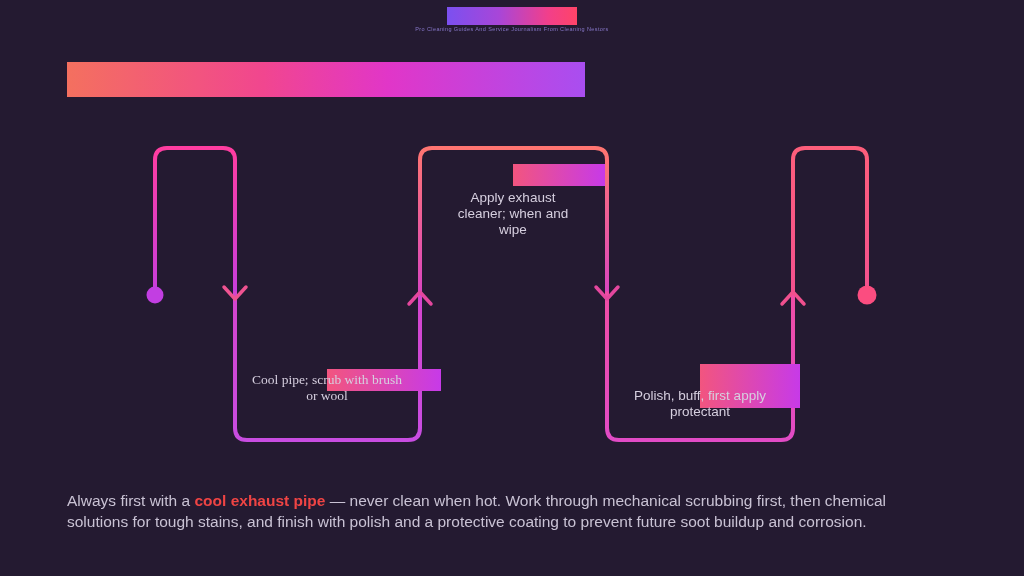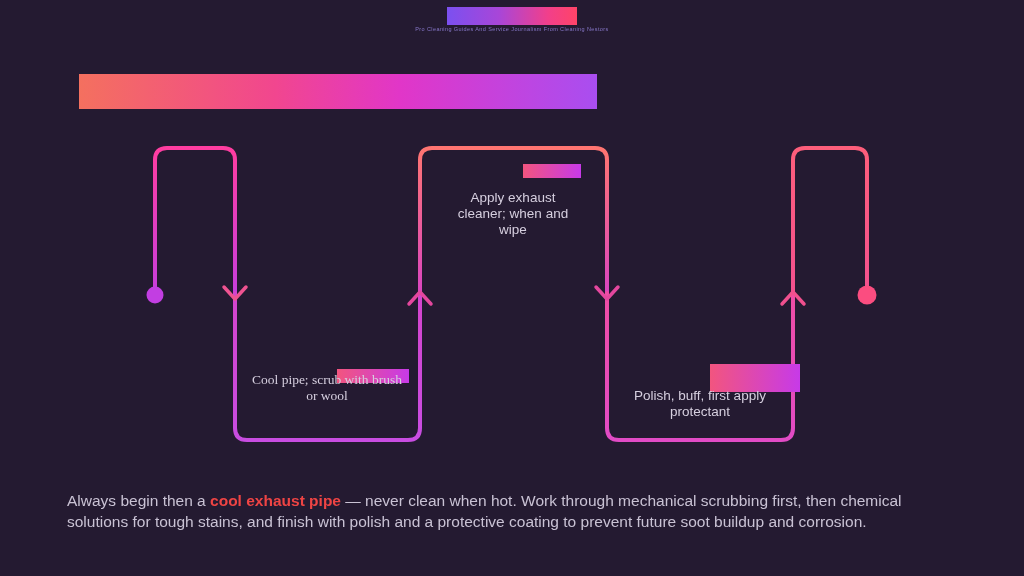--- a/index.html
+++ b/index.html
@@ -17,32 +17,31 @@
   .logo{
     font-family:"Liberation Sans", sans-serif;font-weight:800;font-size:16px;
     letter-spacing:2px;
     background:linear-gradient(90deg,#7b50f0 0%,#a846d8 40%,#f23f8a 78%,#ff4468 100%);
   }
   .tagline{
     margin-top:1px;font-size:5.5px;letter-spacing:.4px;color:#8677c8;
   }
   
   .title{
-    position:absolute;left:67px;top:62px;margin:12px;
+    position:absolute;left:67px;top:62px;margin:0;
     font-family:"DejaVu Sans Mono", monospace;font-weight:bold;font-size:30px;
     letter-spacing:-0.2px;
     background:linear-gradient(90deg,#f4705f 0%,#f1468f 38%,#e136c8 62%,#a94ef0 100%);
   }
   
   .flow-svg{position:absolute;left:0;top:0;}
   .step-title{
     position:absolute;text-align:center;
-    font-family:"DejaVu Sans Mono", monospace;font-weight:bold;font-size:12px;
+    font-family:"DejaVu Sans Mono", monospace;font-weight:bold;font-size:19px;
     background:linear-gradient(90deg,#f2557f 0%,#c73ae8 100%);
-    margin-left:10px;
   }
   .step-title-box{position:absolute;text-align:center;}
   .step-desc{
     position:absolute;text-align:center;
     font-size:13.5px;line-height:1.17;color:#d6cfdf;
   }
   
   .footer-note{
     position:absolute;left:67px;top:474px;width:878px;
     font-size:15.5px;line-height:1.38;color:#c9c2d4;
@@ -109,16 +108,16 @@
     <span class="step-title grad-text">Mechanical</span>
   </div>
   <div class="step-desc" style="left:252px;top:372px;width:150px;font-family:Liberation Serif, serif;">Cool pipe; scrub with brush or wool</div>
 
   <div class="step-title-box" style="left:600px;top:364px;width:200px;">
     <span class="step-title grad-text">Polish &amp; Protect</span>
   </div>
   <div class="step-desc" style="left:630px;top:388px;width:140px;">Polish, buff, first apply protectant</div>
 
   <p class="footer-note">
-    <span>Always begin then a </span><b>cool exhaust pipe</b><span> — never clean when hot. Work through mechanical scrubbing first, then chemical solutions for tough stains, and finish with polish and a protective coating to prevent future soot buildup and corrosion.</span>
+    <span>Always first with a </span><b>cool exhaust pipe</b><span> — never clean when hot. Work through mechanical scrubbing first, then chemical solutions for tough stains, and finish with polish and a protective coating to prevent future soot buildup and corrosion.</span>
   </p>
 
 </div>
 
 </body></html>

